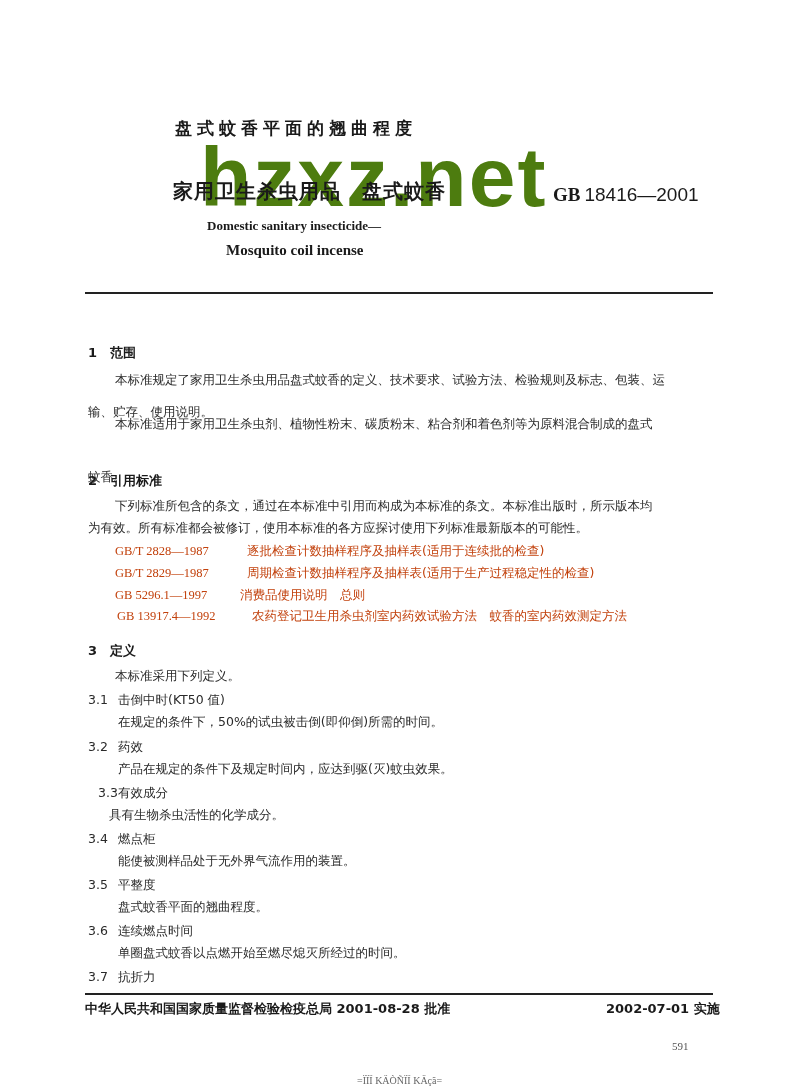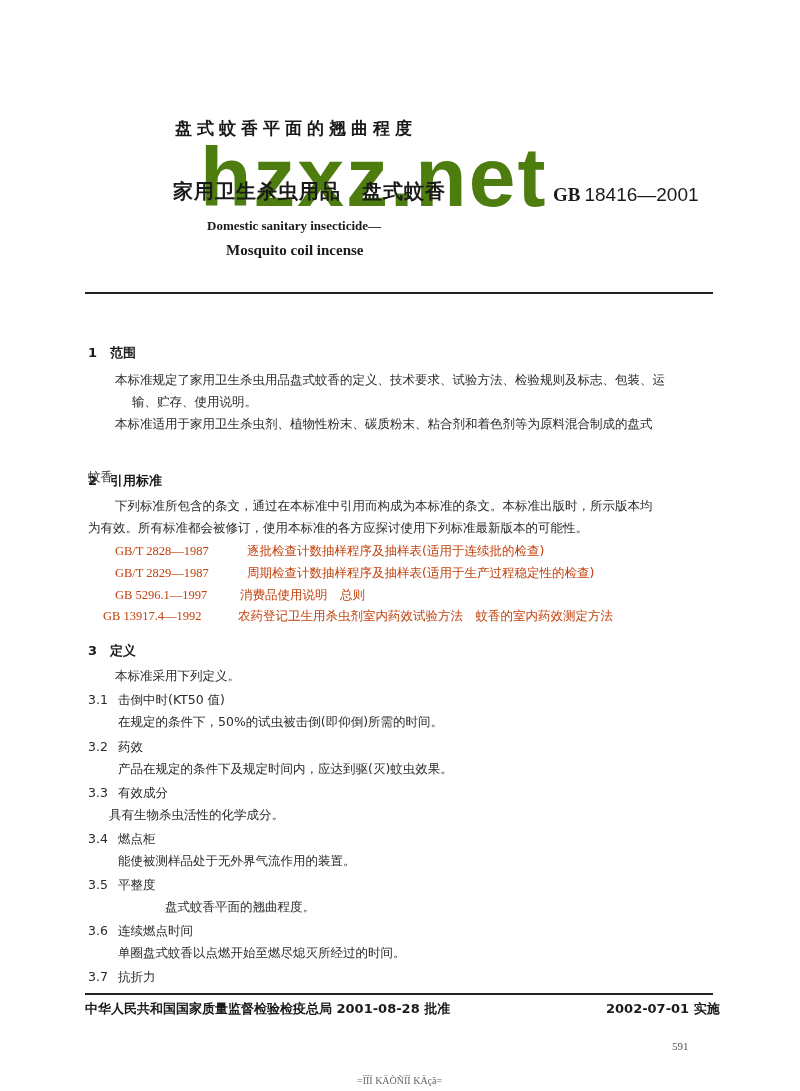--- a/index.html
+++ b/index.html
@@ -41,58 +41,58 @@
 <div class="abs gbnum">
   <b>GB</b><span>18416—2001</span>
 </div>
 <div class="abs title-en1">Domestic sanitary insecticide—</div>
 <div class="abs title-en2">Mosquito coil incense</div>
 
 <div class="abs rule-top"></div>
 
 <div class="abs h" style="left:88px;top:344px;">1　范围</div>
 <div class="abs p" style="left:115px;top:372px;">本标准规定了家用卫生杀虫用品盘式蚊香的定义、技术要求、试验方法、检验规则及标志、包装、运</div>
-<div class="abs p" style="left:88px;top:394px;margin-left:44px;">输、贮存、使用说明。</div>
+<div class="abs p" style="left:88px;top:404px;">输、贮存、使用说明。</div>
 <div class="abs p" style="left:115px;top:416px;">本标准适用于家用卫生杀虫剂、植物性粉末、碳质粉末、粘合剂和着色剂等为原料混合制成的盘式</div>
 <div class="abs p" style="left:88px;top:438px;margin-top:31px;">蚊香。</div>
 
 <div class="abs h" style="left:88px;top:472px;">2　引用标准</div>
 <div class="abs p" style="left:115px;top:498px;">下列标准所包含的条文，通过在本标准中引用而构成为本标准的条文。本标准出版时，所示版本均</div>
 <div class="abs p" style="left:88px;top:520px;">为有效。所有标准都会被修订，使用本标准的各方应探讨使用下列标准最新版本的可能性。</div>
 
 <div class="abs ref" style="left:115px;top:543px;">
   <span class="code" style="width:132px;">GB/T 2828—1987</span><span>逐批检查计数抽样程序及抽样表(适用于连续批的检查)</span>
 </div>
 <div class="abs ref" style="left:115px;top:565px;">
   <span class="code" style="width:132px;">GB/T 2829—1987</span><span>周期检查计数抽样程序及抽样表(适用于生产过程稳定性的检查)</span>
 </div>
 <div class="abs ref" style="left:115px;top:587px;">
   <span class="code" style="width:125px;">GB 5296.1—1997</span><span>消费品使用说明　总则</span>
 </div>
-<div class="abs ref" style="left:103px;top:608px;">
+<div class="abs ref" style="left:117px;top:608px;">
   <span class="code" style="width:135px;">GB 13917.4—1992</span><span>农药登记卫生用杀虫剂室内药效试验方法　蚊香的室内药效测定方法</span>
 </div>
 
 <div class="abs h" style="left:88px;top:642px;">3　定义</div>
 <div class="abs p" style="left:115px;top:668px;">本标准采用下列定义。</div>
 
 <div class="abs p" style="left:88px;top:692px;"><span style="display:inline-block;width:30px;">3.1</span><span>击倒中时(KT50 值)</span></div>
 <div class="abs p" style="left:118px;top:714px;">在规定的条件下，50%的试虫被击倒(即仰倒)所需的时间。</div>
 
 <div class="abs p" style="left:88px;top:739px;"><span style="display:inline-block;width:30px;">3.2</span><span>药效</span></div>
 <div class="abs p" style="left:118px;top:761px;">产品在规定的条件下及规定时间内，应达到驱(灭)蚊虫效果。</div>
 
-<div class="abs p" style="left:88px;top:785px;"><span style="display:inline-block;width:30px;">3.3</span><span>有效成分</span></div>
+<div class="abs p" style="left:88px;top:785px;"><span style="display:inline-block;width:30px;text-align:right;">3.3</span><span>有效成分</span></div>
 <div class="abs p" style="left:109px;top:807px;">具有生物杀虫活性的化学成分。</div>
 
 <div class="abs p" style="left:88px;top:831px;"><span style="display:inline-block;width:30px;">3.4</span><span>燃点柜</span></div>
 <div class="abs p" style="left:118px;top:853px;">能使被测样品处于无外界气流作用的装置。</div>
 
 <div class="abs p" style="left:88px;top:877px;"><span style="display:inline-block;width:30px;">3.5</span><span>平整度</span></div>
-<div class="abs p" style="left:118px;top:899px;margin-left:47px;">盘式蚊香平面的翘曲程度。</div>
+<div class="abs p" style="left:118px;top:899px;">盘式蚊香平面的翘曲程度。</div>
 
 <div class="abs p" style="left:88px;top:923px;"><span style="display:inline-block;width:30px;">3.6</span><span>连续燃点时间</span></div>
 <div class="abs p" style="left:118px;top:945px;">单圈盘式蚊香以点燃开始至燃尽熄灭所经过的时间。</div>
 
 <div class="abs p" style="left:88px;top:969px;"><span style="display:inline-block;width:30px;">3.7</span><span>抗折力</span></div>
 
 <div class="abs rule-bottom"></div>
 
 <div class="abs footer-left">中华人民共和国国家质量监督检验检疫总局 2001-08-28 批准</div>
 <div class="abs footer-right">2002-07-01 实施</div>

